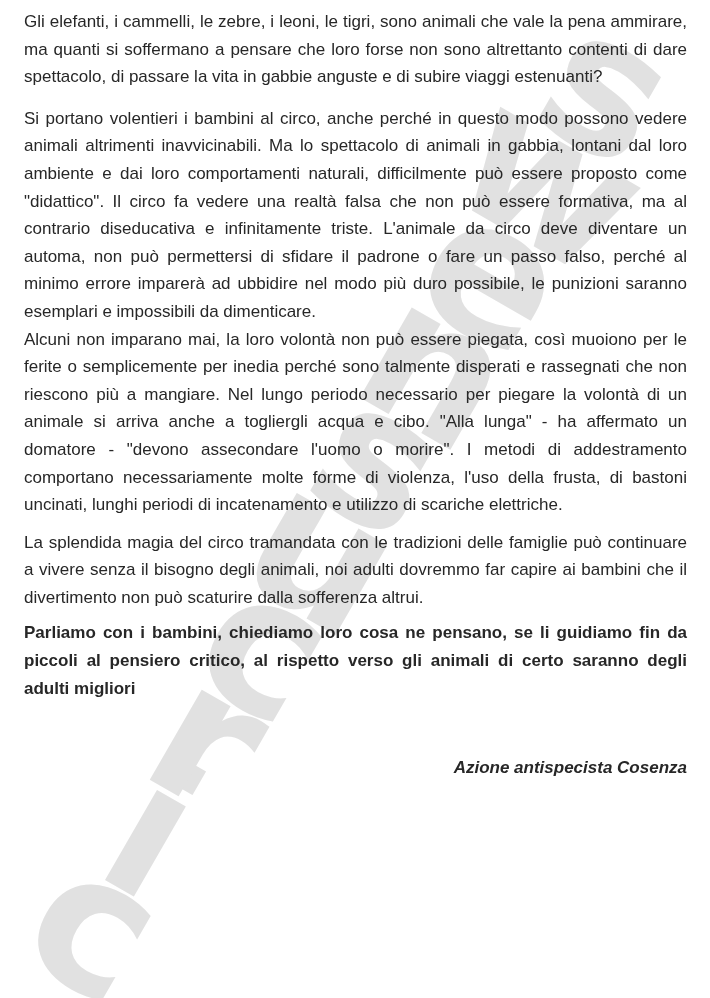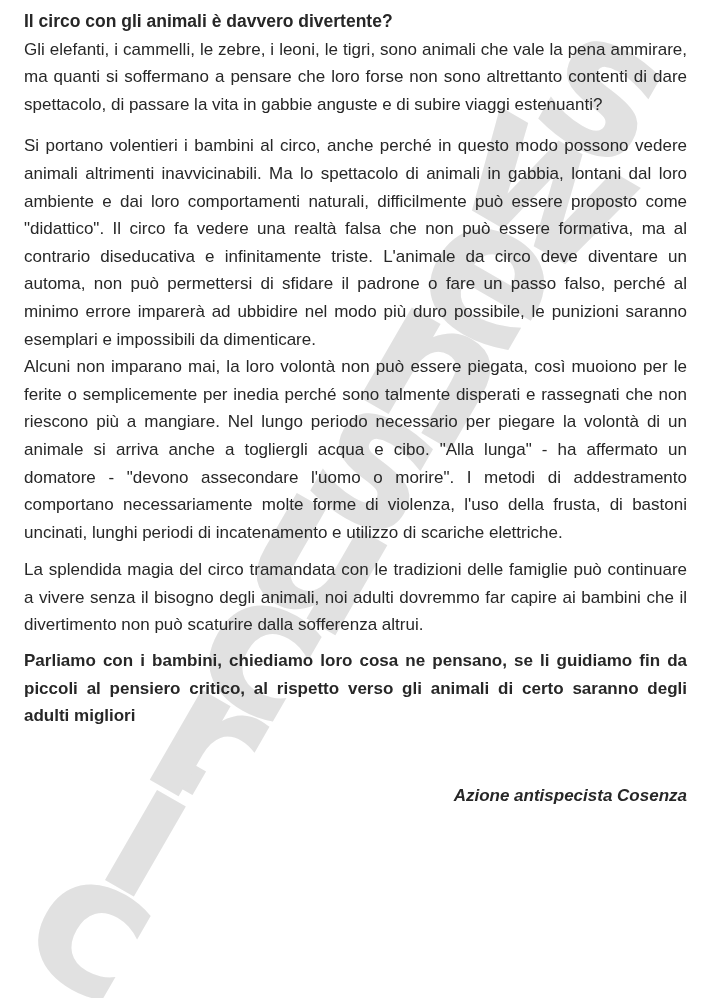--- a/index.html
+++ b/index.html
@@ -77,21 +77,20 @@
       <span class="wm-letter" style="left: 266px; top: 646px; color: rgb(225, 225, 225);">c</span>
       <span class="wm-letter" style="left: 323px; top: 553px; color: rgb(225, 225, 225);">u</span>
       <span class="wm-letter" style="left: 380px; top: 460px; color: rgb(225, 225, 225);">s</span>
       <span class="wm-letter" style="left: 437px; top: 367px; color: rgb(225, 225, 225);">n</span>
       <span class="wm-letter" style="left: 494px; top: 274px; color: rgb(225, 225, 225);">e</span>
       <span class="wm-letter" style="left: 551px; top: 181px; color: rgb(225, 225, 225);">w</span>
       <span class="wm-letter" style="left: 608px; top: 88px; color: rgb(225, 225, 225);">s</span>
     </div>
 
   <div class="content">
-    <h1 class="title">Il circo con gli animali è davvero divertente?</h1>
 
 
     <p class="para mt-none">Gli elefanti, i cammelli, le zebre, i leoni, le tigri, sono animali che vale la pena ammirare, ma quanti si soffermano a pensare che loro forse non sono altrettanto contenti di dare spettacolo, di passare la vita in gabbie anguste e di subire viaggi estenuanti?</p>
 
     <p class="para mt-small">Si portano volentieri i bambini al circo, anche perché in questo modo possono vedere animali altrimenti inavvicinabili.  Ma lo spettacolo di animali in gabbia, lontani dal loro ambiente e dai loro comportamenti naturali, difficilmente può essere proposto come "didattico". Il circo fa vedere una realtà falsa che non può essere formativa, ma al contrario diseducativa e infinitamente triste. L'animale da circo deve diventare un automa, non può permettersi di sfidare il padrone o fare un passo falso, perché al minimo errore imparerà ad ubbidire nel modo più duro possibile, le punizioni saranno esemplari e  impossibili da dimenticare.</p>
 
     <p class="para mt-none">Alcuni non imparano mai, la loro volontà non può essere piegata, così muoiono per le ferite o semplicemente per inedia perché sono talmente disperati e rassegnati che non riescono più a mangiare. Nel lungo periodo necessario per piegare la volontà di un animale si arriva anche a togliergli acqua e cibo. "Alla lunga" - ha affermato un domatore - "devono assecondare l'uomo o morire". I metodi di addestramento comportano necessariamente molte forme di violenza, l'uso della frusta, di bastoni uncinati, lunghi periodi di incatenamento  e utilizzo di scariche elettriche.</p>
 
     <p class="para mt-medium">La splendida magia del circo tramandata con le tradizioni delle famiglie può continuare a vivere senza il bisogno degli animali, noi adulti dovremmo far capire ai bambini che il divertimento non può scaturire dalla sofferenza altrui.</p>
 

